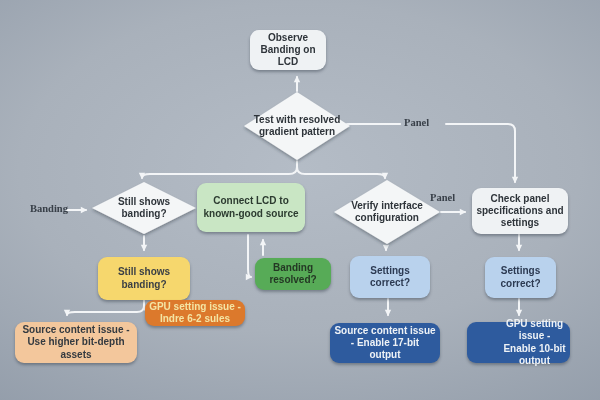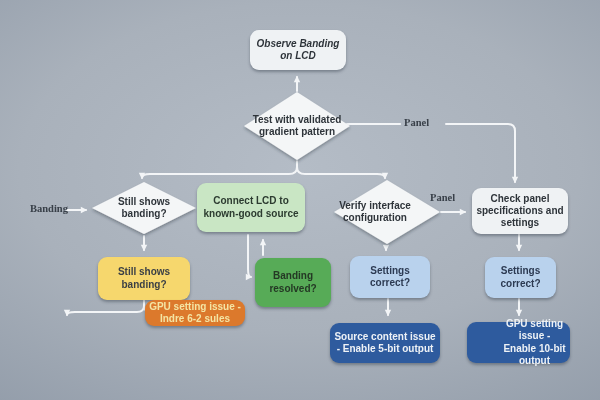--- a/index.html
+++ b/index.html
@@ -16,35 +16,35 @@
     padding:2px 4px;box-sizing:border-box;
   }
   .dlabel{
     position:absolute;z-index:2;display:flex;align-items:center;justify-content:center;
     text-align:center;font-weight:600;color:#2e343a;font-size:10px;line-height:1.2;
   }
   .elabel{
     position:absolute;z-index:2;font-weight:600;color:#394049;font-size:10.5px;font-family:Liberation Serif, serif;
   }
   
-  #n-observe   {left:250px;top:30px; width:96px; height:40px;font-style:italic;}
+  #n-observe   {left:250px;top:30px; width:76px; height:40px;}
   #n-connect   {left:197px;top:183px;width:108px;height:49px;color:#2c3b30;}
   #n-checkpanel{left:472px;top:188px;width:96px; height:46px;}
   #n-stillbox  {left:98px; top:257px;width:92px; height:43px;color:#3a3f45;}
-  #n-resolved  {left:255px;top:258px;width:76px; height:49px;color:#243824;}
+  #n-resolved  {left:255px;top:258px;width:76px; height:32px;color:#243824;}
   #n-settings1 {left:350px;top:256px;width:80px; height:42px;color:#2c3a52;}
   #n-settings2 {left:485px;top:257px;width:71px; height:41px;color:#2c3a52;}
   #n-source1   {left:15px; top:322px;width:122px;height:41px;color:#343a40;}
   #n-gpu1      {left:145px;top:300px;width:100px;height:26px;color:#f4e5a4;}
   #n-source2   {left:330px;top:323px;width:110px;height:40px;color:#eef2f6;}
   #n-gpu2      {left:467px;top:322px;width:103px;height:41px;color:#eef2f6;}
   
   #d-test  {left:250px;top:105px;width:94px;height:42px;}
   #d-still {left:100px;top:188px;width:88px;height:40px;}
-  #d-verify{left:328px;top:192px;width:94px;height:40px;}
+  #d-verify{left:340px;top:192px;width:94px;height:40px;}
   
   #l-sourel  {left:30px; top:203px;}
   #l-paneltop{left:404px;top:117px;}
   #l-panelmid{left:430px;top:192px;}
 </style>
 </head>
 <body>
 
 <div class="stage">
 
@@ -105,28 +105,29 @@
   <div class="node" id="n-checkpanel" style="background-color: rgb(239, 242, 244);">Check panel specifications and settings</div>
 
   <div class="node" id="n-stillbox" style="background-color: rgb(246, 215, 109);">Still shows banding?</div>
 
   <div class="node" id="n-resolved" style="background-color: rgb(87, 171, 87);">Banding resolved?</div>
 
   <div class="node" id="n-settings1" style="background-color: rgb(185, 210, 237);">Settings correct?</div>
 
   <div class="node" id="n-settings2" style="background-color: rgb(185, 210, 237);">Settings correct?</div>
 
+  <div class="node" id="n-source1" style="background-color: rgb(243, 199, 156);">Source content issue - Use higher bit-depth assets</div>
 
   <div class="node" id="n-gpu1" style="background-color: rgb(220, 121, 44);">GPU setting issue - Indre 6-2 sules</div>
 
-  <div class="node" id="n-source2" style="background-color: rgb(46, 91, 158);">Source content issue - Enable 5-bit output</div>
+  <div class="node" id="n-source2" style="background-color: rgb(46, 91, 158);">Source content issue - Enable 17-bit output</div>
 
   <div class="node" id="n-gpu2" style="background-color: rgb(46, 91, 158); padding-left: 36px;">GPU setting issue - Enable 10-bit output</div>
 
-  <div class="dlabel" id="d-test">Test with validated gradient pattern</div>
+  <div class="dlabel" id="d-test">Test with resolved gradient pattern</div>
   <div class="dlabel" id="d-still">Still shows banding?</div>
   <div class="dlabel" id="d-verify">Verify interface configuration</div>
 
   <div class="elabel" id="l-sourel">Banding</div>
   <div class="elabel" id="l-paneltop">Panel</div>
   <div class="elabel" id="l-panelmid">Panel</div>
 
 </div>
 
 </body></html>

